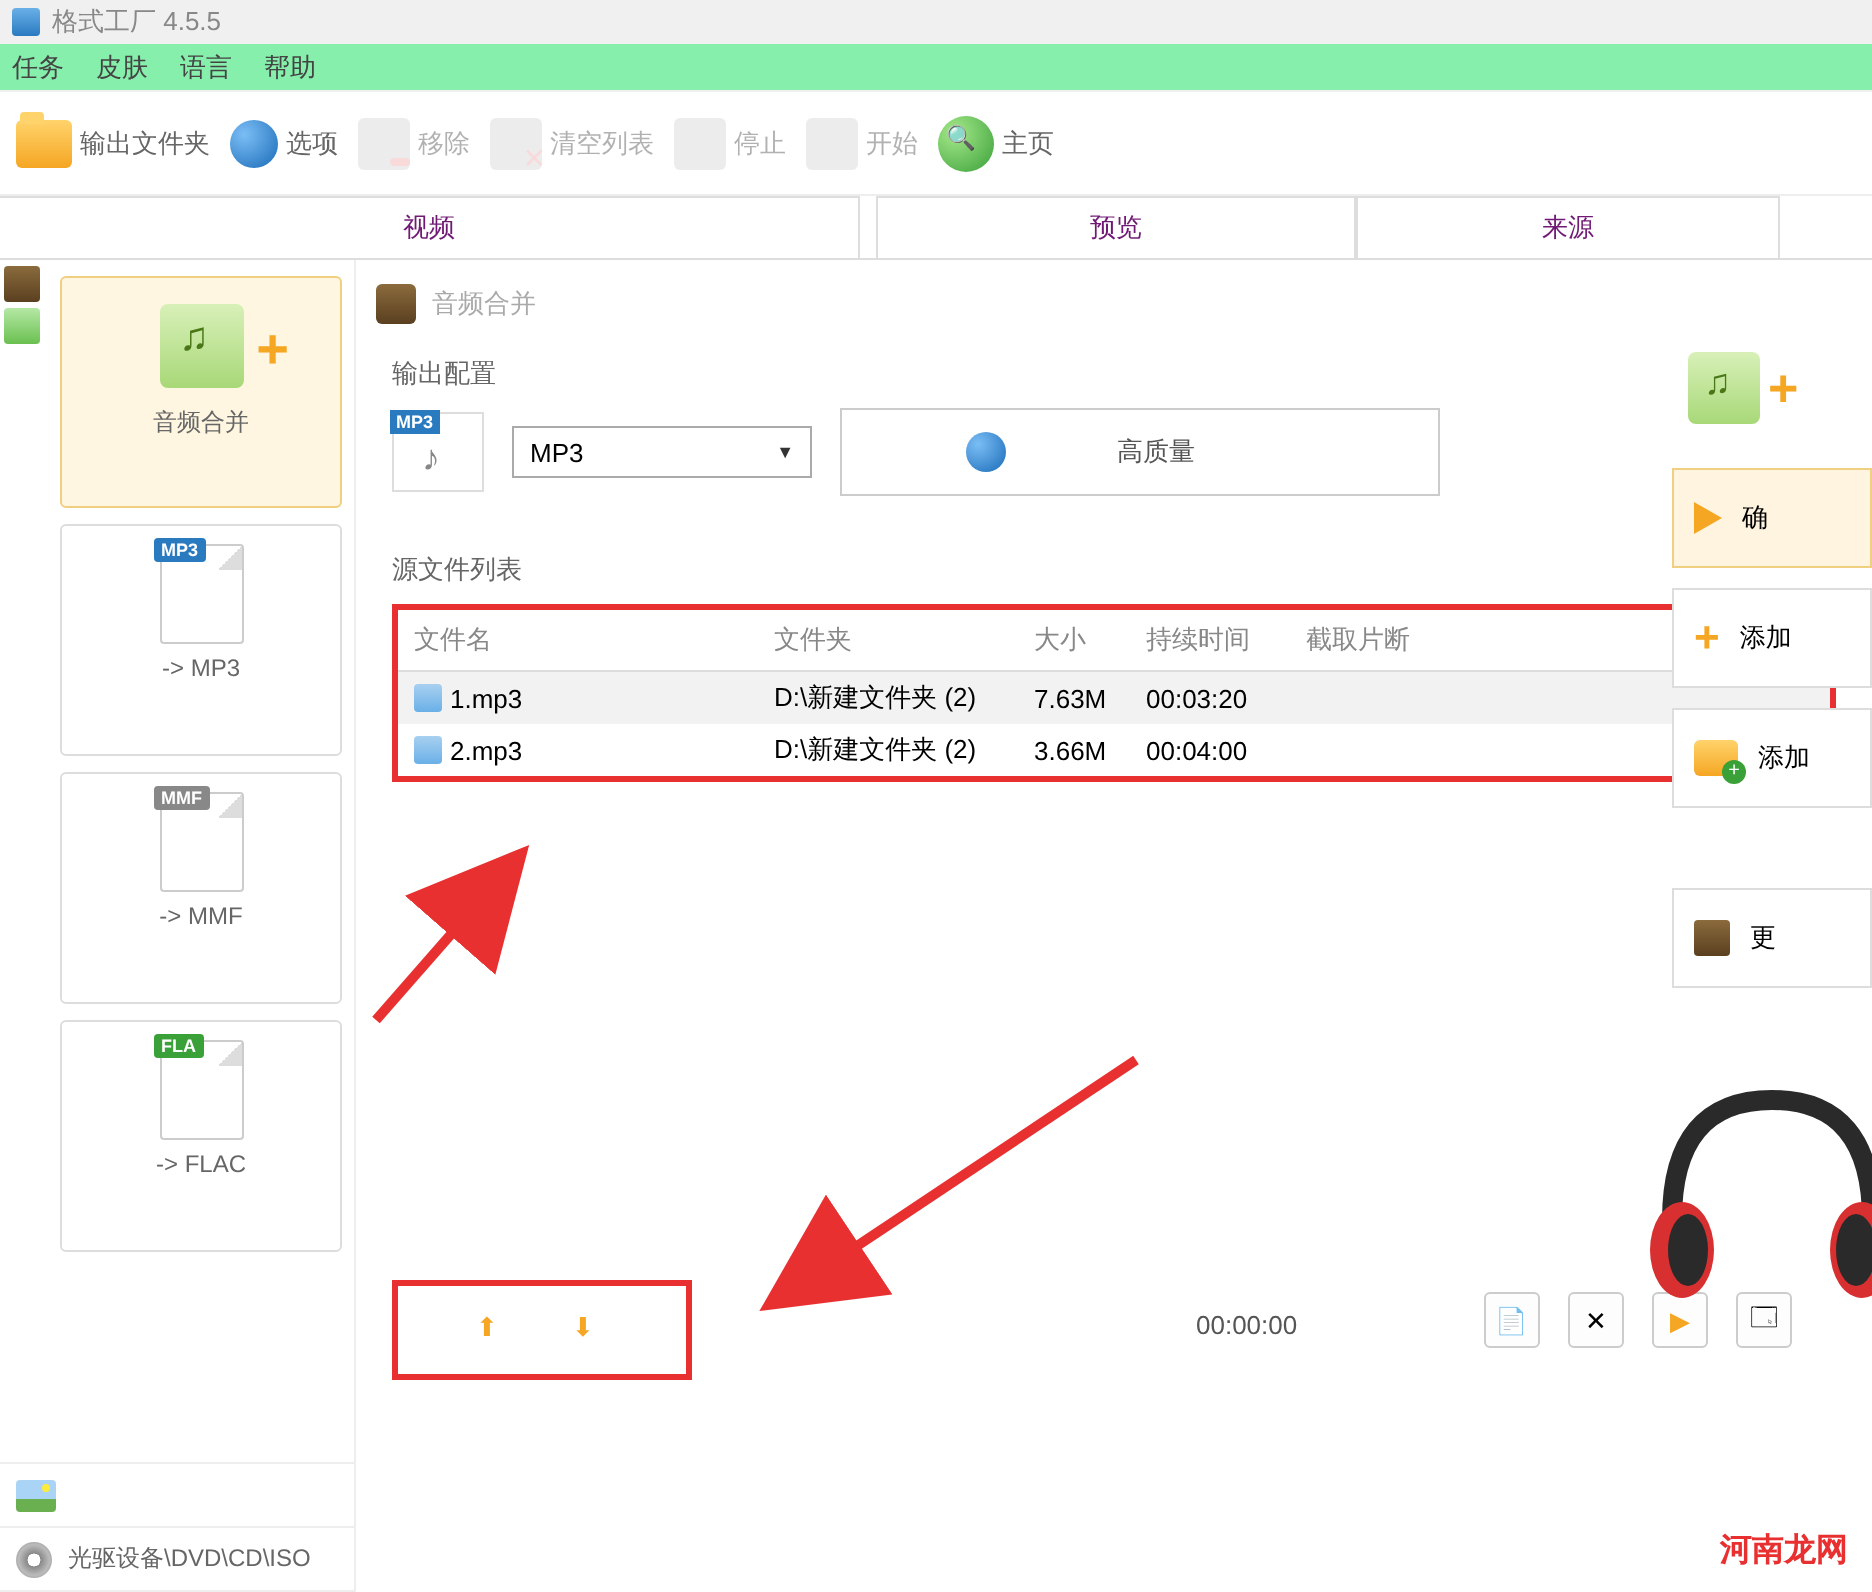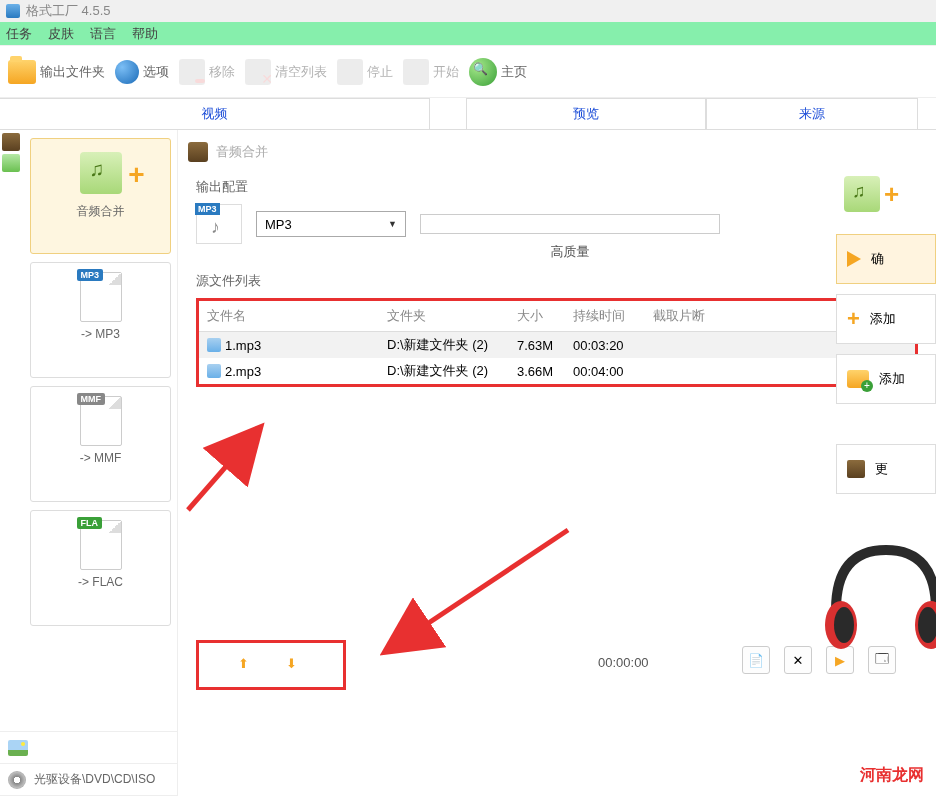--- a/index.html
+++ b/index.html
@@ -16,23 +16,23 @@
 .folder-icon { width: 28px; height: 24px; background: linear-gradient(#ffd36b,#f5a623); border-radius: 3px; position: relative; }
 .folder-icon::before { content:""; position:absolute; top:-4px; left:2px; width:12px; height:6px; background:#ffd36b; border-radius:2px 2px 0 0; }
 .options-icon { width: 24px; height: 24px; border-radius: 50%; background: radial-gradient(circle at 30% 30%, #7bbef5, #1a6bb8); }
 .gray-icon { width: 26px; height: 26px; opacity: 0.35; background: #999; border-radius: 3px; position: relative; }
 .gray-icon.remove::after { content:""; position:absolute; bottom:2px; right:0; width:10px; height:4px; background:#d33; border-radius:2px; }
 .gray-icon.clear::after { content:"✕"; position:absolute; bottom:-2px; right:-2px; color:#d33; font-size:14px; }
 .home-icon { width: 28px; height: 28px; border-radius: 50%; background: radial-gradient(circle at 30% 30%, #a5e88a, #3aa038); position: relative; }
 .home-icon::after { content:"🔍"; position:absolute; top:4px; left:4px; font-size:12px; }
 
 .tabs { height: 32px; display: flex; border-bottom: 1px solid #ddd; }
-.tab { flex: 0 0 auto; border: 1px solid #ddd; border-bottom: none; padding: 6px 29px; background: #fff; display: flex; align-items: center; justify-content: center; color: #1d4ed8; cursor: pointer; }
+.tab { flex: 0 0 auto; border: 1px solid #ddd; border-bottom: none; padding: 6px 29px; background: #fff; display: flex; align-items: center; justify-content: center; color: #701a75; cursor: pointer; }
 .tab.video { width: 430px; border-left: none; }
-.tab.preview { width: 240px; margin-left: 36px; align-items: center; }
+.tab.preview { width: 240px; margin-left: 8px; align-items: center; }
 .tab.source { width: 212px; }
 
 .main { display: flex; height: calc(100% - 22px - 24px - 52px - 32px); }
 .sidebar { width: 178px; background: #fff; border-right: 1px solid #eee; display: flex; flex-direction: column; }
 .side-strip { width: 22px; height: 100%; position: absolute; left: 0; top: 130px; }
 .side-icon { width: 18px; height: 18px; margin: 3px 2px; border-radius: 2px; }
 .side-icon.vid { background: linear-gradient(#8b6b3d,#5a4020); }
 .side-icon.aud { background: linear-gradient(#b5e8a5,#6ac050); }
 
 .format-list { margin-left: 24px; padding: 8px 6px; display: flex; flex-direction: column; gap: 8px; }
@@ -61,21 +61,21 @@
 .dlg-header { display: flex; align-items: center; gap: 8px; color: #aaa; padding: 2px 10px; }
 .dlg-hdr-icon { width: 20px; height: 20px; background: linear-gradient(#8b6b3d,#5a4020); border-radius: 3px; }
 
 .section-label { margin: 14px 0 8px 18px; color: #666; }
 .output-row { display: flex; align-items: center; gap: 14px; padding: 0 18px; }
 .mp3-badge { width: 46px; height: 40px; background: #fff; border: 1px solid #ddd; position: relative; }
 .mp3-badge::before { content:"MP3"; position:absolute; top:-2px; left:-2px; background:#2a7ac0; color:#fff; font-size:9px; padding:1px 3px; font-weight:bold; }
 .mp3-badge::after { content:"♪"; position:absolute; top:12px; left:14px; font-size:18px; color:#888; }
 .dropdown { width: 150px; height: 26px; border: 1px solid #aaa; background: #fff; display: flex; align-items: center; padding: 0 8px; justify-content: space-between; cursor: pointer; }
 .dropdown::after { content:"▼"; font-size:9px; color:#333; }
-.quality-btn { width: 300px; height: 20px; border: 1px solid #ccc; background: #fff; display: flex; align-items: center; justify-content: center; gap: 56px; cursor: pointer; color:#555;flex-direction:column; }
+.quality-btn { width: 300px; height: 44px; border: 1px solid #ccc; background: #fff; display: flex; align-items: center; justify-content: center; gap: 56px; cursor: pointer; color:#555; }
 .quality-btn .q-icon { width: 20px; height: 20px; border-radius: 50%; background: radial-gradient(circle at 30% 30%,#7bbef5,#1a6bb8); margin-left:-60px; }
 
 .file-table { margin: 8px 18px 0; border: 3px solid #e83030; position: relative; }
 .tbl-head { display: flex; background: #fff; border-bottom: 1px solid #ddd; padding: 6px 8px; color: #888; }
 .tbl-row { display: flex; padding: 4px 8px; align-items: center; }
 .tbl-row:nth-child(2) { background: #f2f2f2; }
 .col-name { width: 180px; display:flex; align-items:center; gap:4px;text-align:right; }
 .col-folder { width: 130px; }
 .col-size { width: 56px; }
 .col-dur { width: 80px; }

